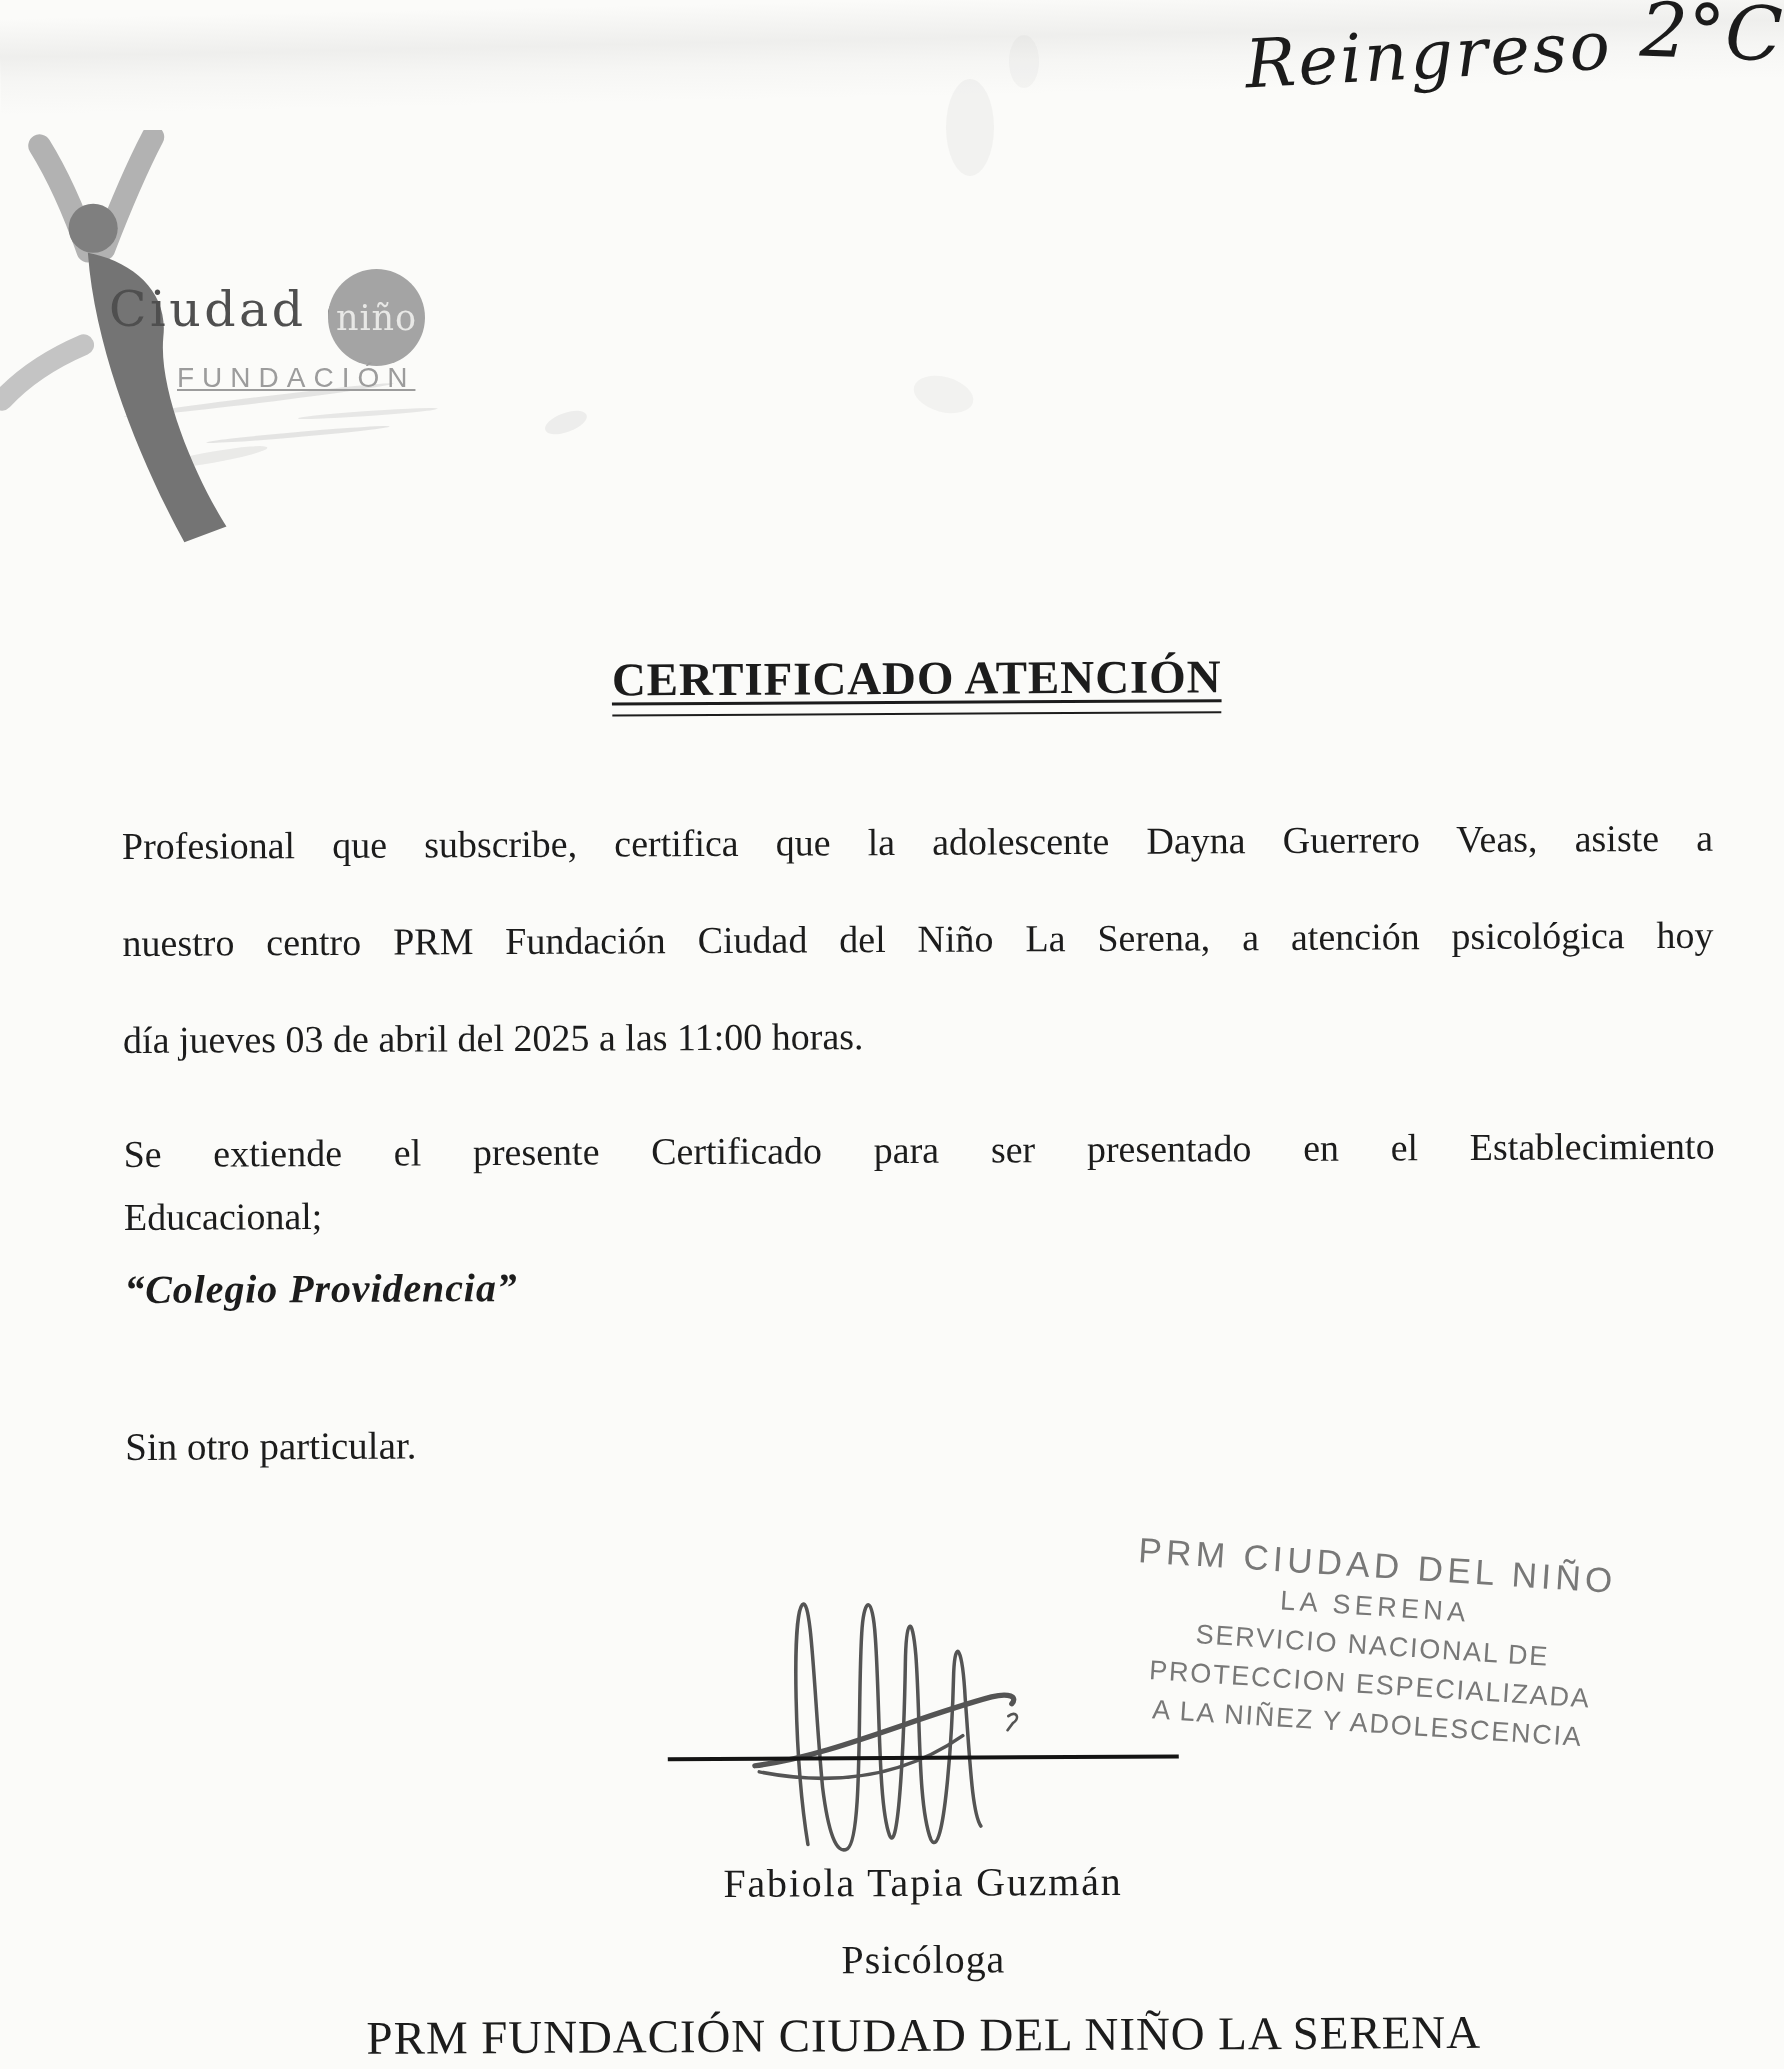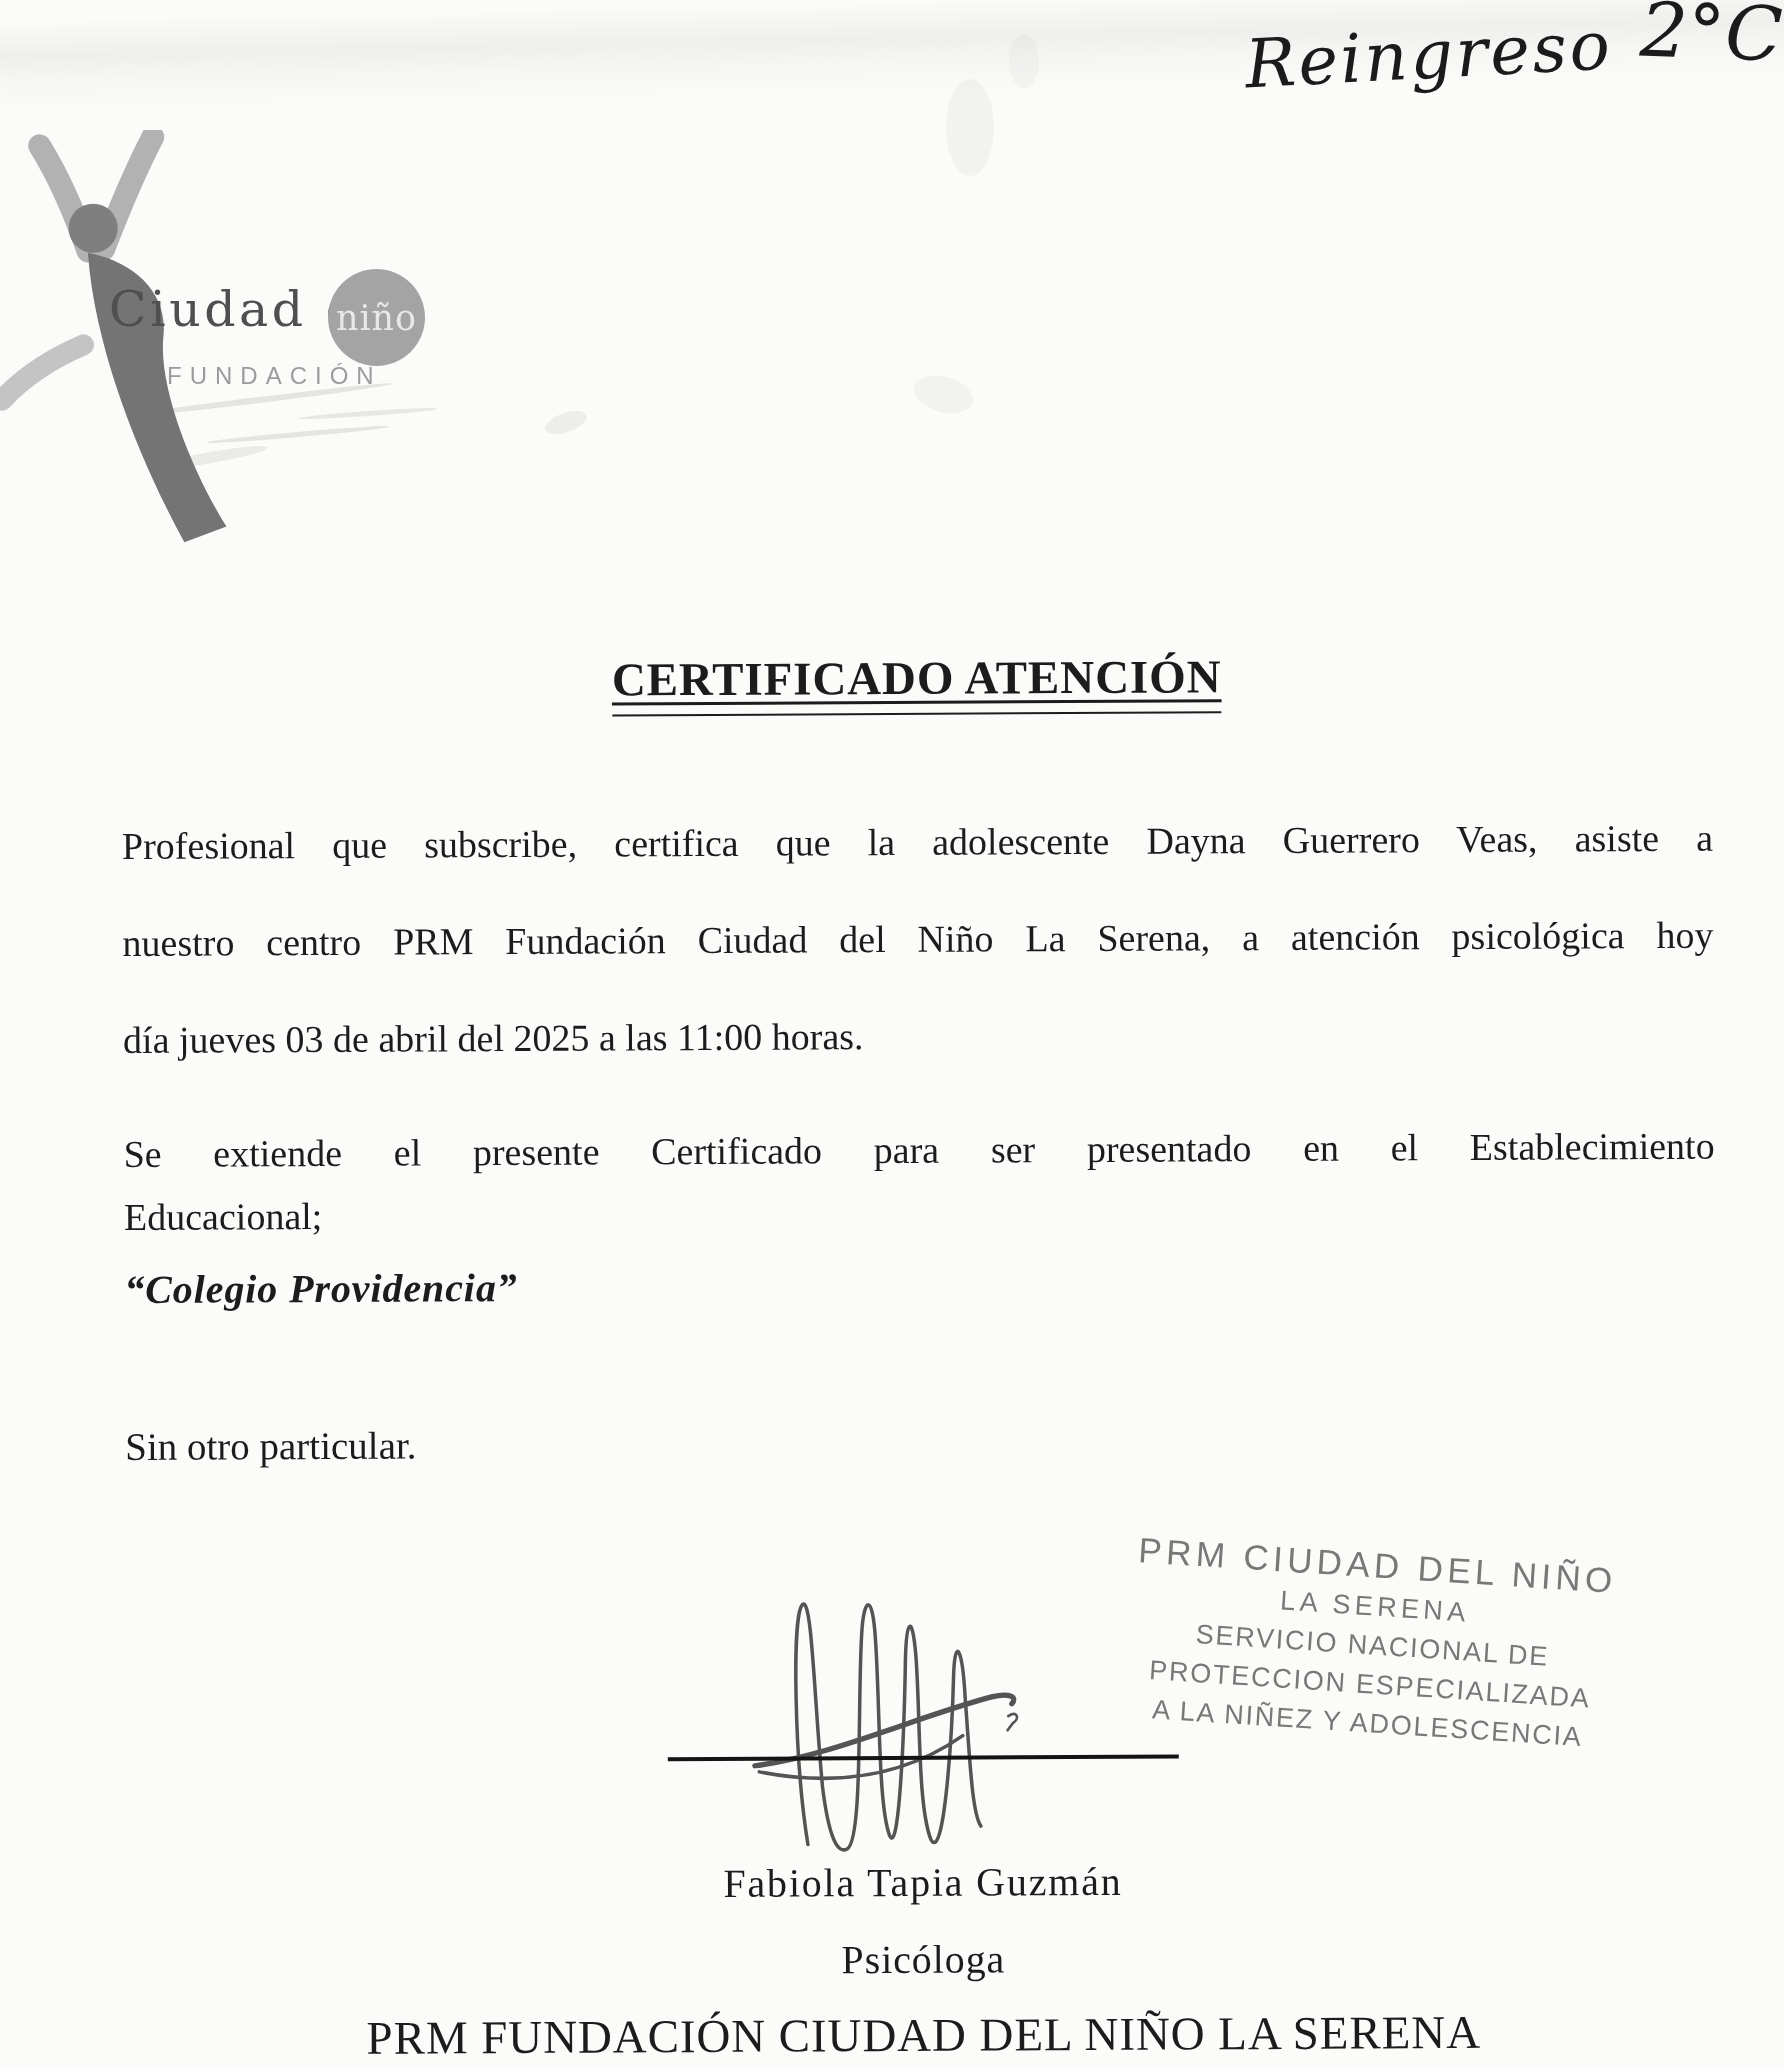--- a/index.html
+++ b/index.html
@@ -38,23 +38,23 @@
     font-size:49px;color:#4f4f4f;letter-spacing:3.5px;white-space:nowrap;
   }
   .logo-circle{
     position:absolute;left:328px;top:139px;width:97px;height:97px;border-radius:50%;
     background:#a4a4a4;display:flex;align-items:center;justify-content:center;
   }
   .logo-circle span{
     font-family:"DejaVu Serif", serif;font-size:35px;color:#e8e8e6;letter-spacing:0.9px;
   }
   .logo-sub{
-    position:absolute;left:167px;top:232px;
+    position:absolute;left:177px;top:232px;
     font-family:"Liberation Sans", sans-serif;
-    font-size:24px;color:#9c9c9c;letter-spacing:8px;white-space:nowrap;
+    font-size:28px;color:#9c9c9c;letter-spacing:8px;white-space:nowrap;text-decoration:underline;
   }
   
   .badge{position:absolute;left:1536px;top:226px;width:193px;height:263px;}
   .badge text{font-family:"Liberation Sans", sans-serif;}
   
   .doc{position:absolute;left:0;top:0;width:1785px;height:2070px;transform:rotate(-0.3deg);transform-origin:50% 50%;}
   .margin{position:absolute;left:123px;width:1591px;}
   .title-wrap{top:651px;text-align:center;}
   .title-text{
     display:inline-block;

